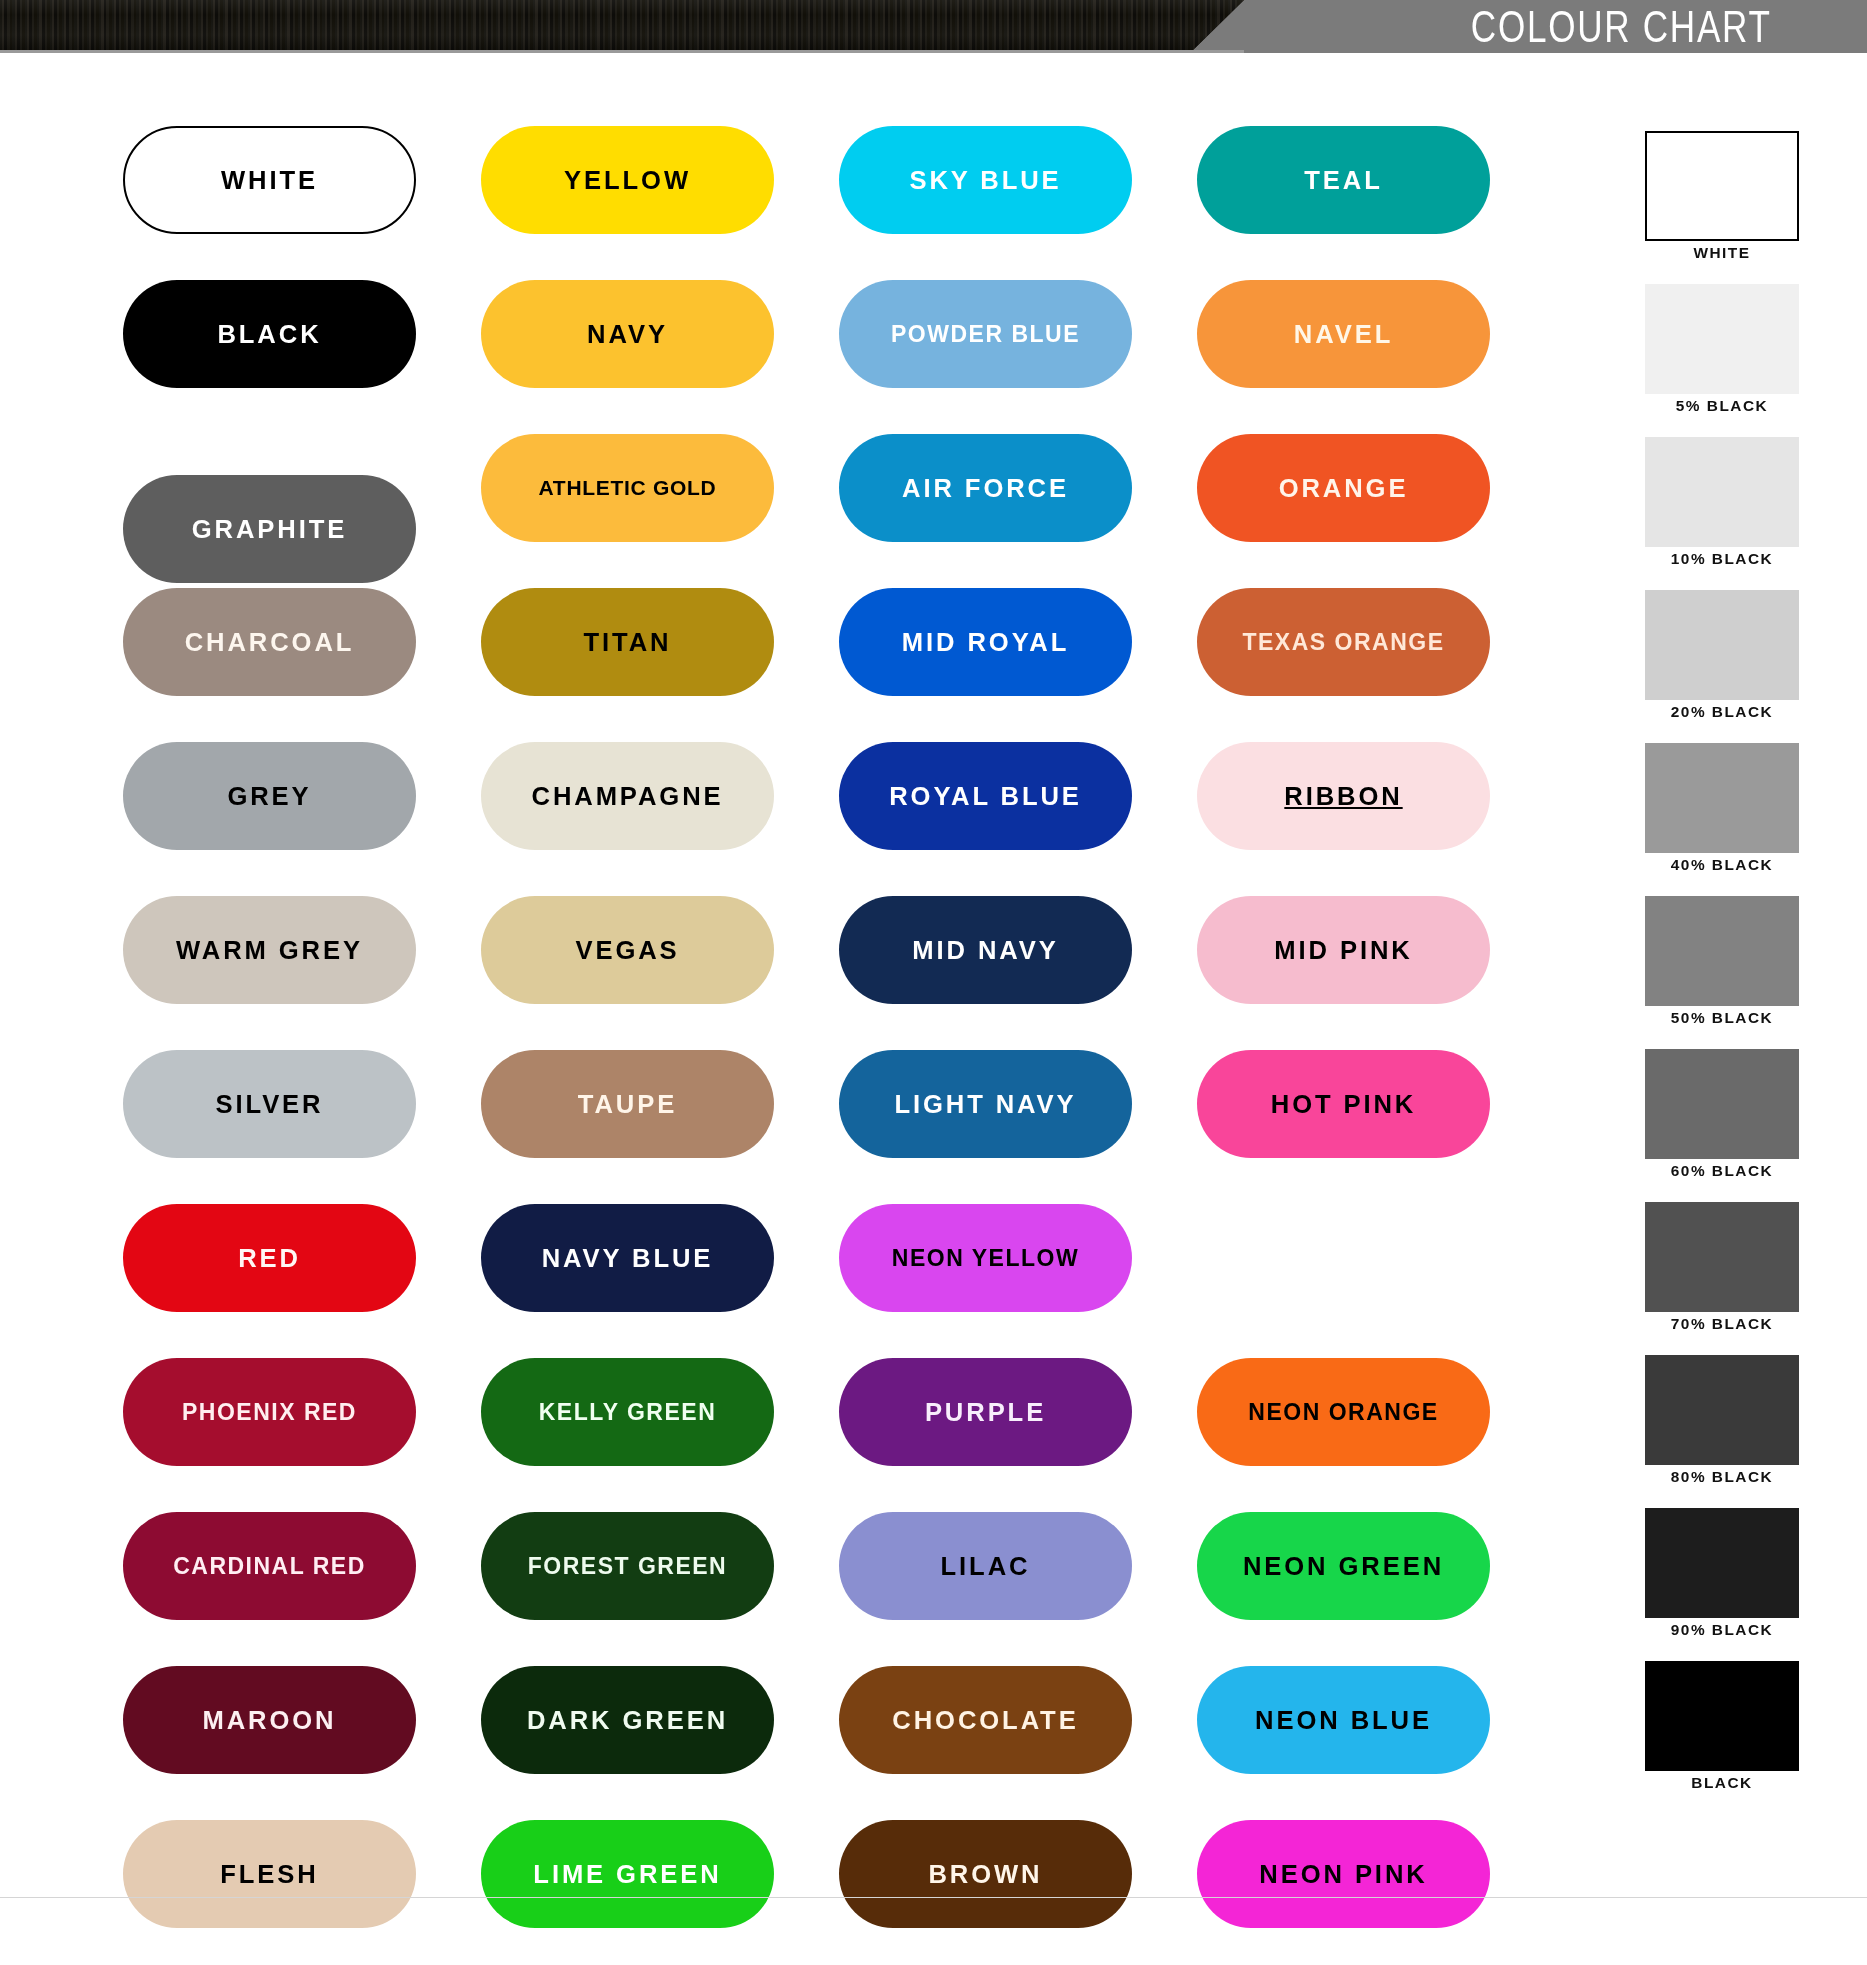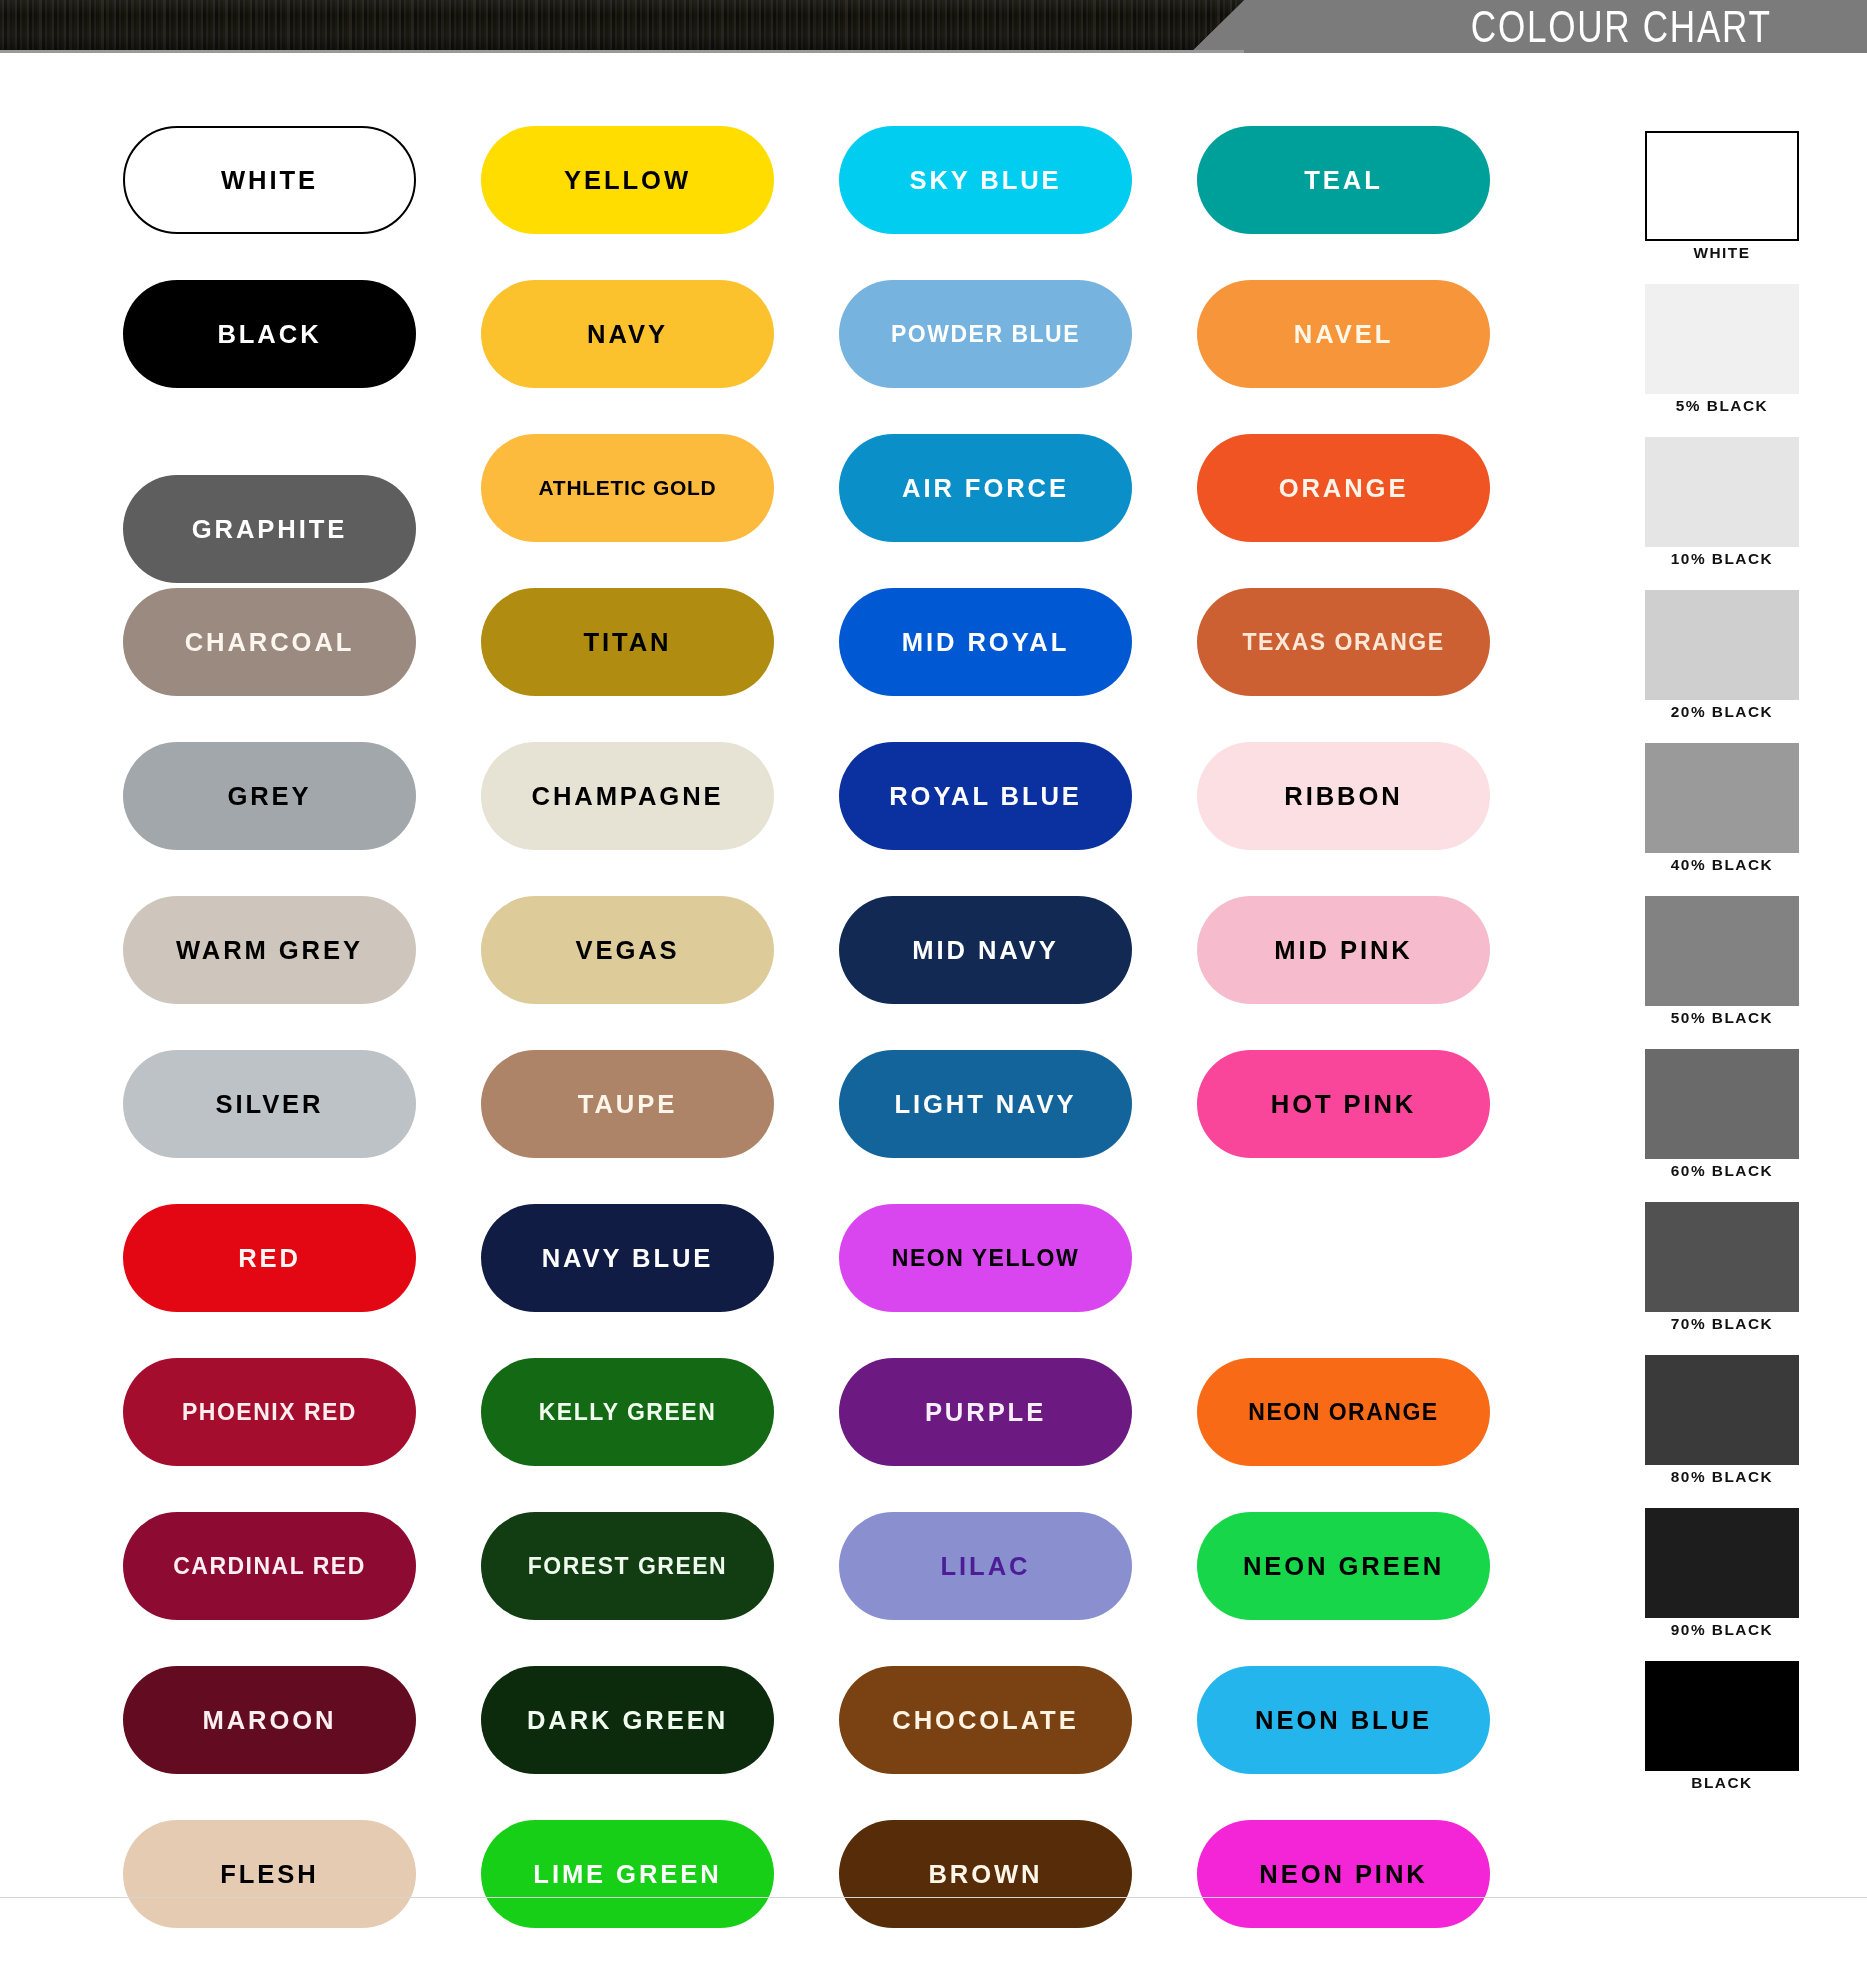--- a/index.html
+++ b/index.html
@@ -269,21 +269,21 @@
             <span class="pill-label" style="color: rgb(0, 0, 0);">CHAMPAGNE</span>
           </div>
         </div>
         <div class="swatch-cell">
           <div class="pill" style="background: rgb(11, 48, 160);">
             <span class="pill-label" style="color: rgb(255, 255, 255);">ROYAL BLUE</span>
           </div>
         </div>
         <div class="swatch-cell">
           <div class="pill" style="background: rgb(251, 223, 226);">
-            <span class="pill-label" style="color: rgb(0, 0, 0);">RIBBON</span>
+            <span class="pill-label" style="color: rgb(0, 0, 0); text-decoration: underline;">RIBBON</span>
           </div>
         </div>
       </div>
       <div class="swatch-row">
         <div class="swatch-cell">
           <div class="pill" style="background: rgb(206, 198, 188);">
             <span class="pill-label" style="color: rgb(0, 0, 0);">WARM GREY</span>
           </div>
         </div>
         <div class="swatch-cell">
@@ -369,21 +369,21 @@
             <span class="pill-label" style="color: rgb(255, 238, 243);">CARDINAL RED</span>
           </div>
         </div>
         <div class="swatch-cell">
           <div class="pill narrow" style="background: rgb(18, 61, 18);">
             <span class="pill-label" style="color: rgb(238, 251, 238);">FOREST GREEN</span>
           </div>
         </div>
         <div class="swatch-cell">
           <div class="pill" style="background: rgb(138, 143, 208);">
-            <span class="pill-label" style="color: #4c1d95;">LILAC</span>
+            <span class="pill-label" style="color: #000000;">LILAC</span>
           </div>
         </div>
         <div class="swatch-cell">
           <div class="pill" style="background: rgb(23, 214, 74);">
             <span class="pill-label" style="color: rgb(0, 0, 0);">NEON GREEN</span>
           </div>
         </div>
       </div>
       <div class="swatch-row">
         <div class="swatch-cell">

